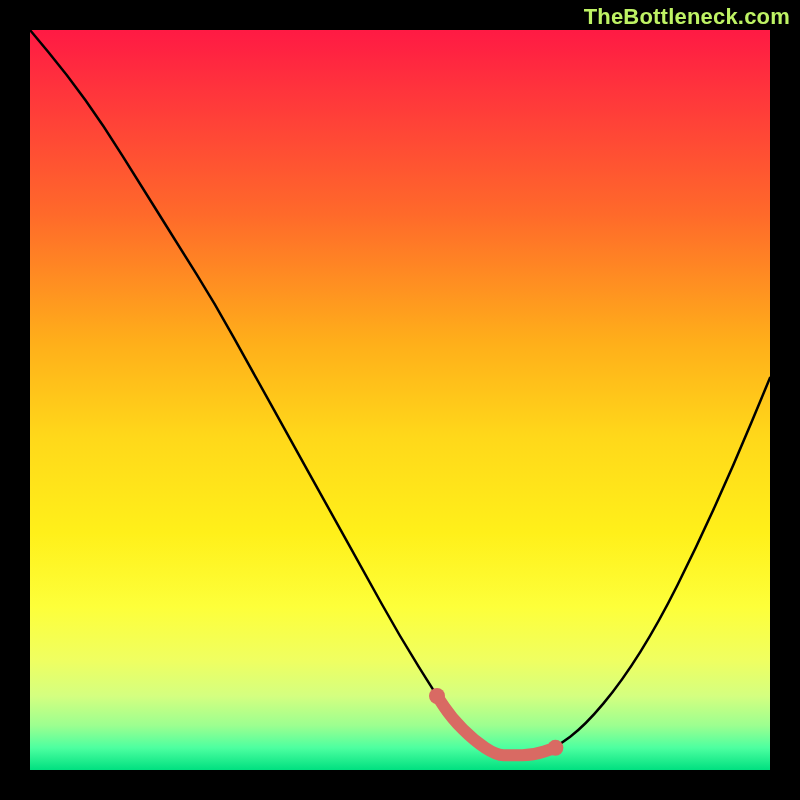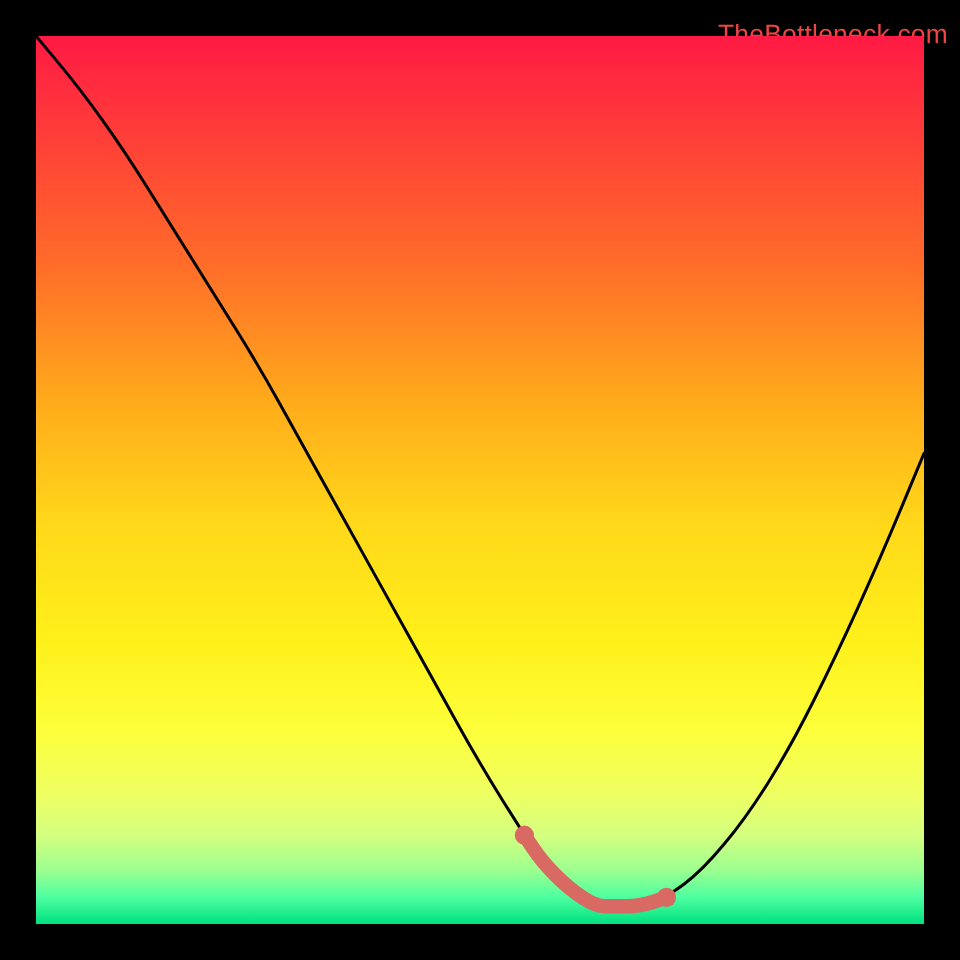--- a/index.html
+++ b/index.html
@@ -43,26 +43,26 @@
   svg.curve {
     position: absolute;
     left: 0;
     top: 0;
     width: 740px;
     height: 740px;
     overflow: visible;
   }
   .watermark {
     position: absolute;
-    top: 16px;
+    top: 4px;
     right: 10px;
-    color: #ef4444;
+    color: #bef264;
     font-size: 22px;
     letter-spacing: 0.2px;
-    font-weight: 400;
+    font-weight: 700;
   }
 </style>
 </head>
 <body>
 
 <div class="frame">
   <div class="watermark">TheBottleneck.com</div>
   <div class="plot-area">
     <svg class="curve" viewBox="0 0 740 740" preserveAspectRatio="none">
       <path id="main-curve" fill="none" stroke="#000000" stroke-width="2.5" stroke-linecap="round" stroke-linejoin="round" d="M 0 0 Q 0 0 18.5 22.200000000000045 Q 37 44.40000000000009 55.5 70.30000000000007 Q 74 96.20000000000005 92.5 125.80000000000001 Q 111 155.39999999999998 129.5 185 Q 148 214.60000000000002 166.5 244.20000000000002 Q 185 273.8 203.5 307.1 Q 222 340.4 240.5 373.7 Q 259 407 277.5 440.3 Q 296 473.6 314.5 506.90000000000003 Q 333 540.2 351.5 573.5 Q 370 606.8 388.5 636.4 Q 407.00000000000006 666 414.4 677.1 Q 421.79999999999995 688.2 432.9 699.3 Q 444 710.4 455.1 717.8 Q 466.2 725.2 473.6 725.2 Q 481 725.2 492.1 725.2 Q 503.20000000000005 725.2 514.3 721.5 Q 525.4 717.8 540.2 706.7 Q 555 695.6 573.5 673.4000000000001 Q 592 651.2 610.5 621.6 Q 629 592 647.5 555 Q 666 518 684.5 477.3 Q 703 436.6 721.5 392.2 T 740 347.79999999999995"></path>

